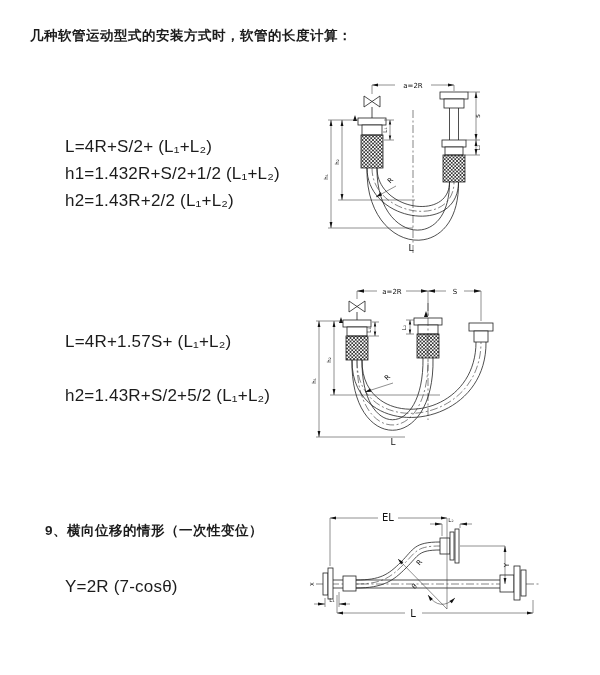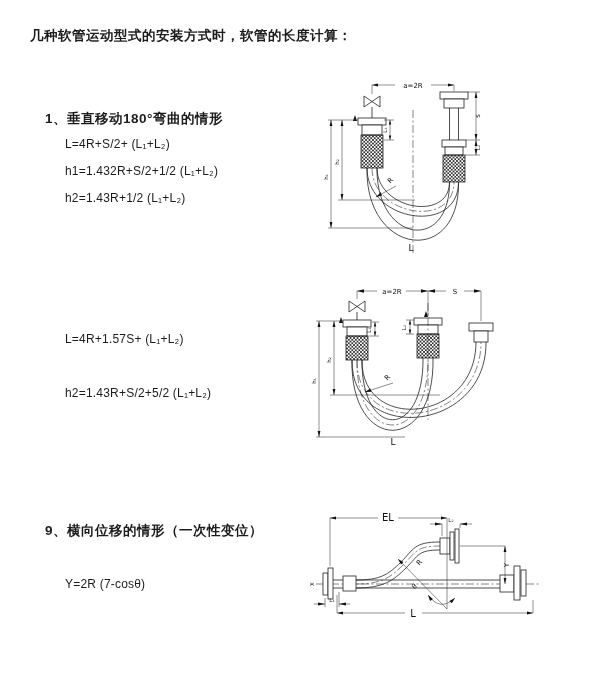--- a/index.html
+++ b/index.html
@@ -1,44 +1,43 @@
 <!DOCTYPE html>
 <html><head>
 <meta charset="utf-8">
 <style>
   html,body{margin:0;padding:0;background:#fff;}
   #page{position:relative;width:600px;height:675px;background:#fff;overflow:hidden;
         font-family:"Liberation Sans","DejaVu Sans",sans-serif;color:#1c1c1c;}
   .line{position:absolute;white-space:nowrap;text-align:right;}
   .title,.heading{font-size:13.5px;font-weight:bold;letter-spacing:.5px;}
-  .formula{font-size:12px;letter-spacing:.2px;}
+  .formula{font-size:17px;letter-spacing:.2px;}
   svg{position:absolute;overflow:visible;}
   svg line,svg path{stroke:#222;stroke-width:.8;fill:none;}
   svg rect{stroke:#222;stroke-width:.8;fill:#fff;}
   svg .dl{stroke:#333;stroke-width:.55;}
   svg .cl{stroke:#333;stroke-width:.6;stroke-dasharray:8 2.5 2 2.5;}
   svg .ah{fill:#111;stroke:none;}
   svg .vlv{fill:#fff;stroke:#222;stroke-width:.8;}
   svg .braid{fill:url(#br);}
   svg text{fill:#111;stroke:none;font-family:"DejaVu Sans",sans-serif;font-size:7px;}
   svg text.dsm{font-size:5.5px;}
   svg text.dmid{font-size:9px;}
   svg text.dbig{font-size:10px;}
 </style>
 </head>
 <body>
 
 <div id="page">
 
   <div class="line title" style="left:30px;top:27px">几种软管运动型式的安装方式时，软管的长度计算：</div>
 
-  <div class="line heading" style="left:45px;top:110px">1、垂直移动180°弯曲的情形</div>
   <div class="line formula" style="left:65px;top:137px">L=4R+S/2+ (L₁+L₂)</div>
   <div class="line formula" style="left:65px;top:164px">h1=1.432R+S/2+1/2 (L₁+L₂)</div>
-  <div class="line formula" style="left:65px;top:191px">h2=1.43R+1/2 (L₁+L₂)</div>
+  <div class="line formula" style="left:65px;top:191px">h2=1.43R+2/2 (L₁+L₂)</div>
 
   <div class="line formula" style="left:65px;top:332px">L=4R+1.57S+ (L₁+L₂)</div>
   <div class="line formula" style="left:65px;top:386px">h2=1.43R+S/2+5/2 (L₁+L₂)</div>
 
   <div class="line heading" style="left:45px;top:522px">9、横向位移的情形（一次性变位）</div>
   <div class="line formula" style="left:65px;top:577px">Y=2R (7-cosθ)</div>
 
   <svg style="left:310px;top:70px" width="200" height="195" viewBox="0 0 200 195">
     <defs>
       <pattern id="br" patternUnits="userSpaceOnUse" width="3.5" height="3.5">

